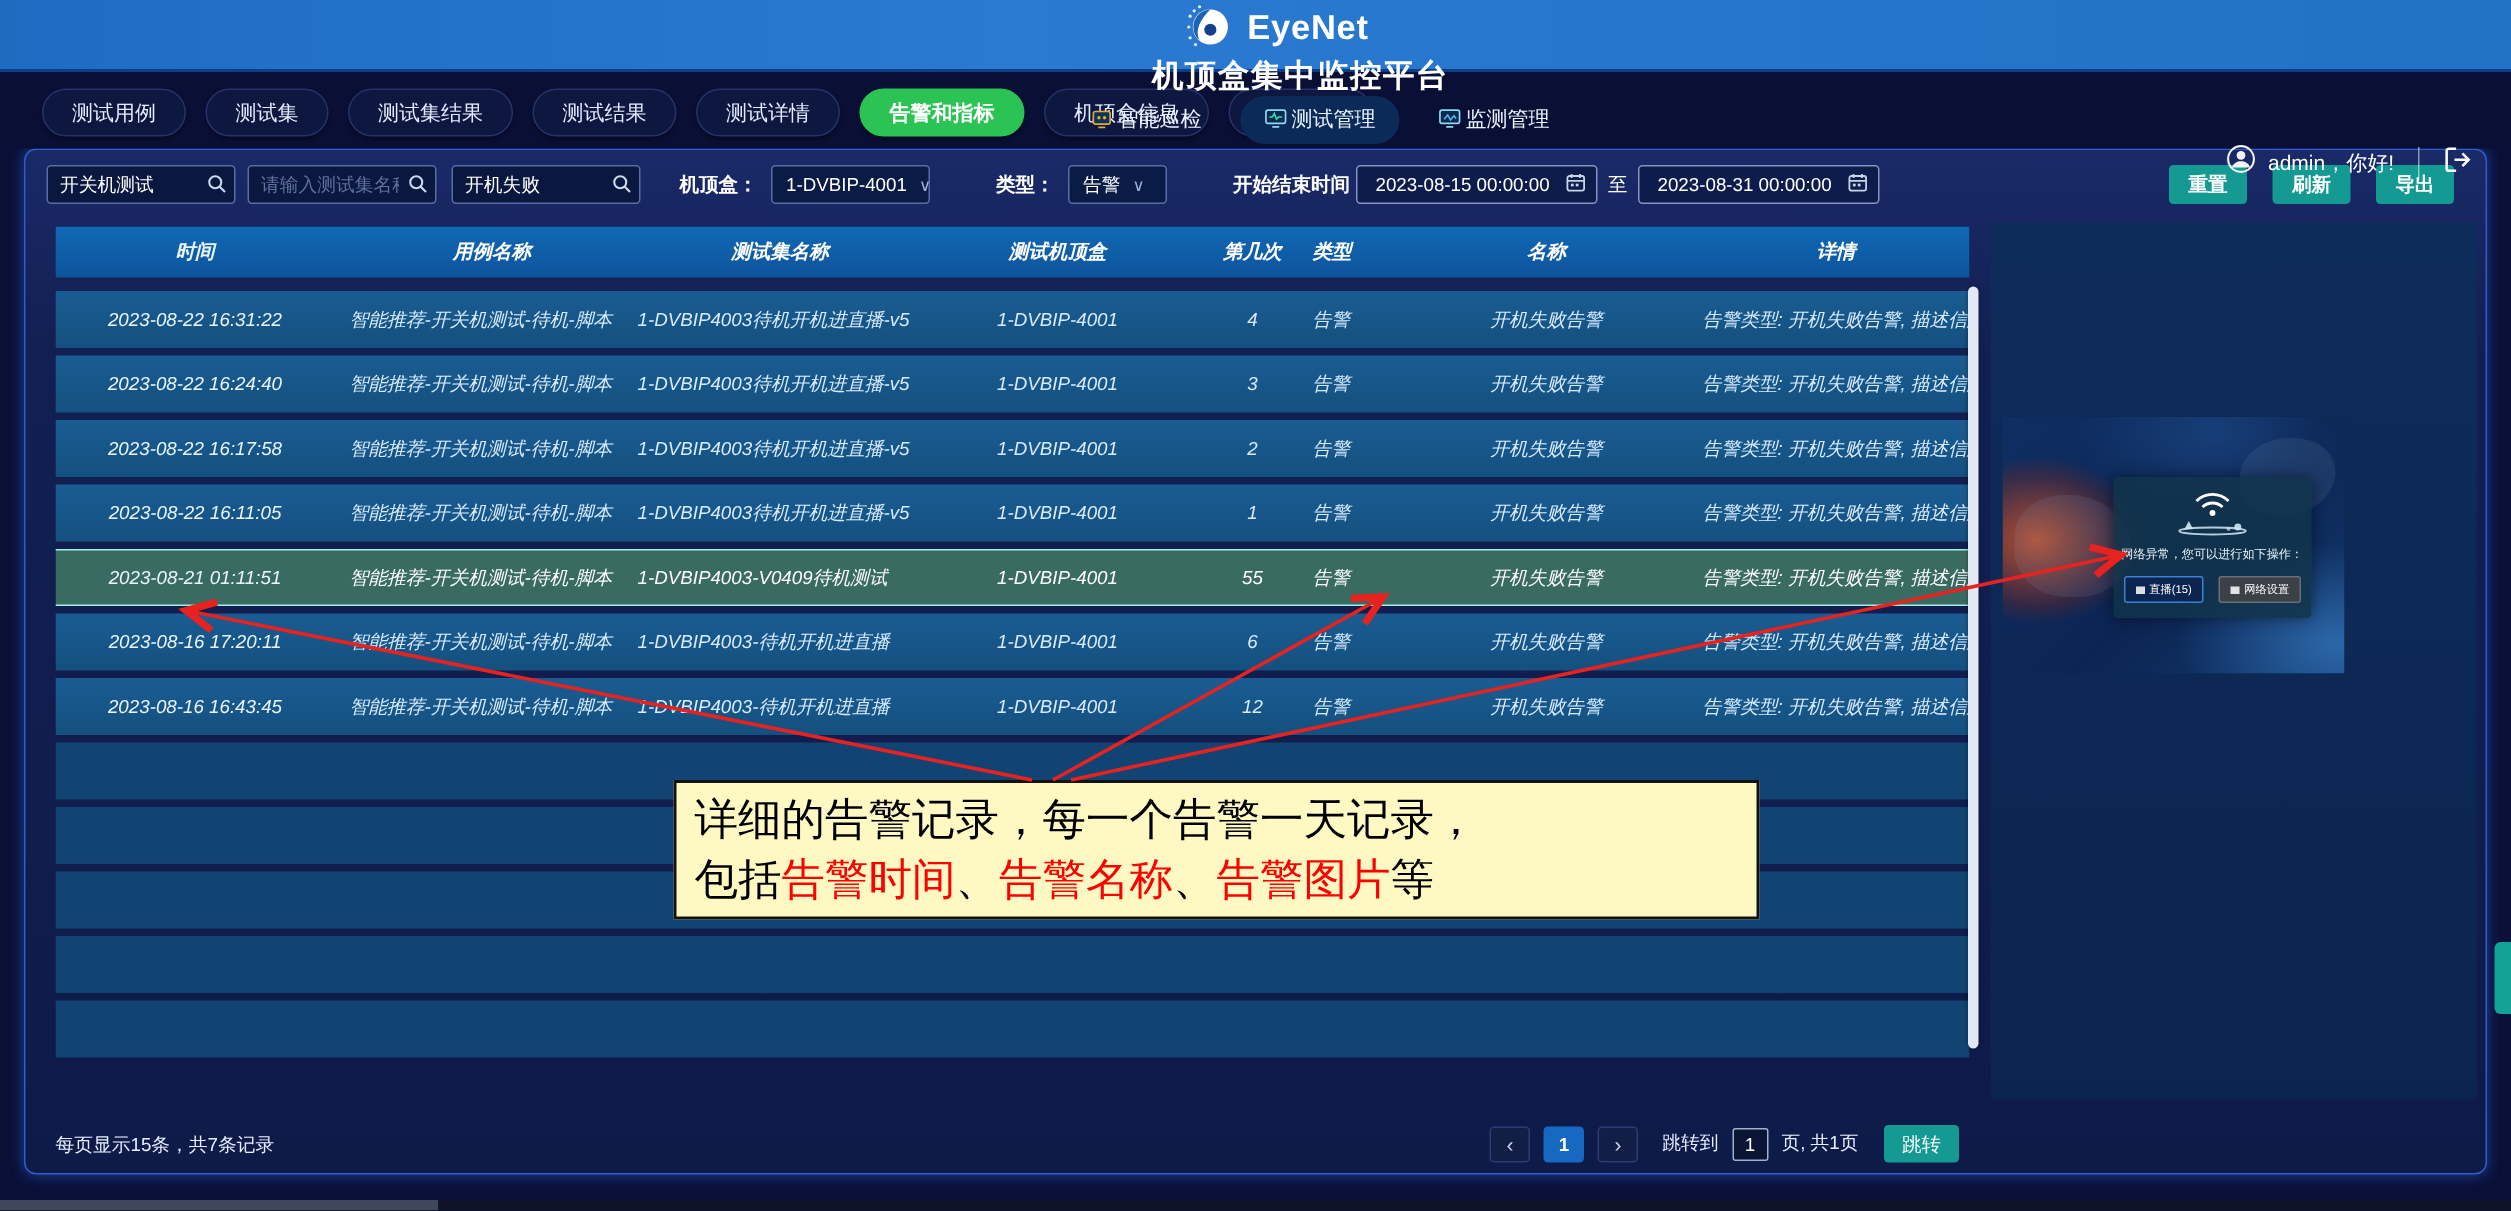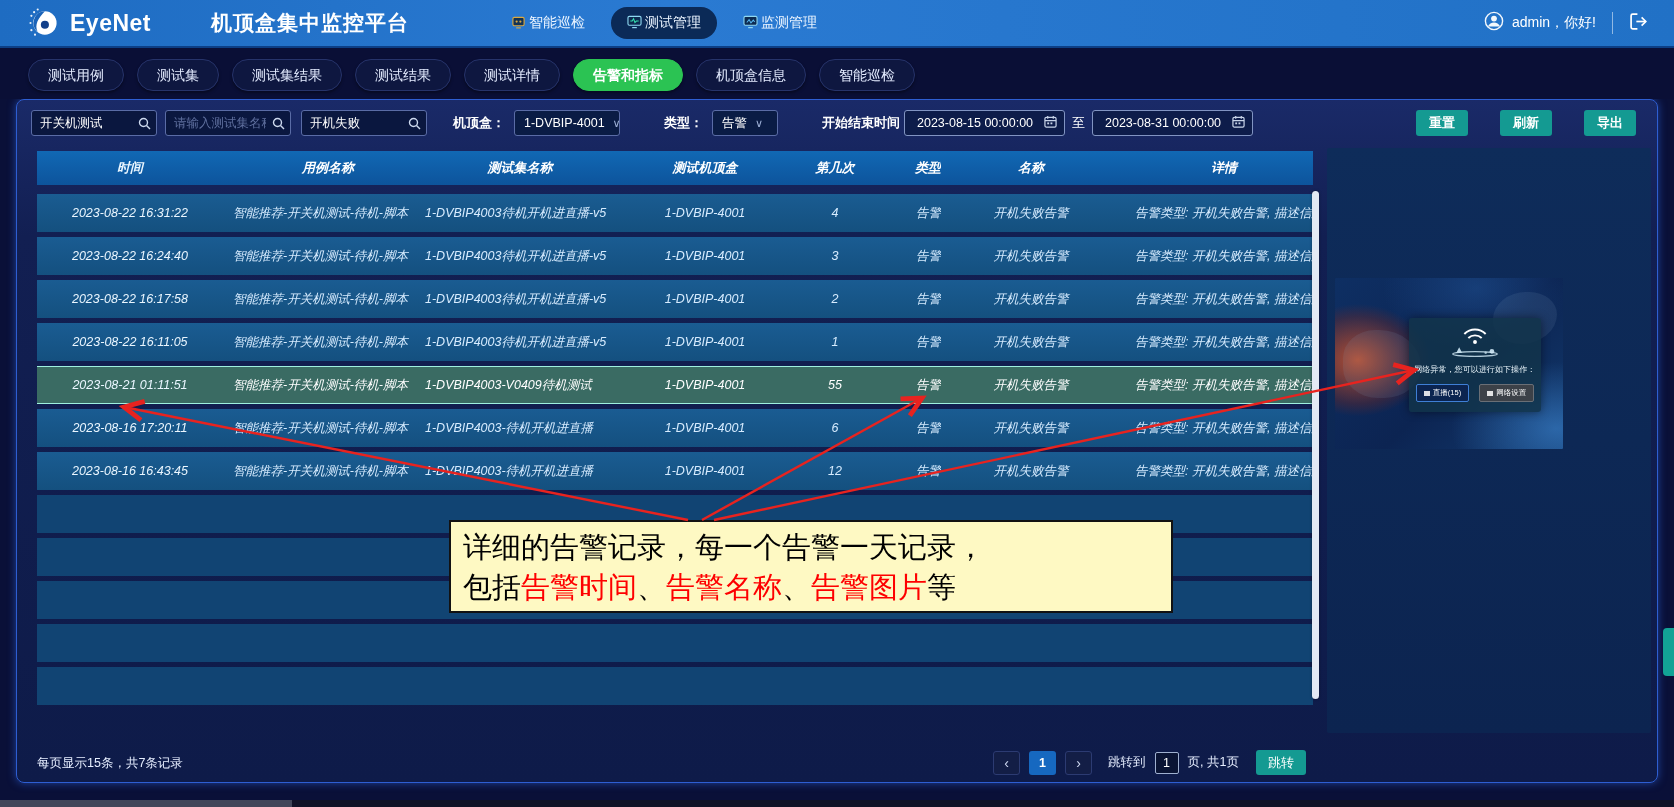--- a/index.html
+++ b/index.html
@@ -7,21 +7,21 @@
   body {
     font-family:"Liberation Sans","DejaVu Sans",sans-serif;
     background:#0a1038; color:#fff; position:relative;
   }
 
   
   .header {
     position:absolute; left:0; top:0; width:1674px; height:48px;
     background:linear-gradient(90deg,#1e6cc2,#2a7ad2 40%,#2171c6);
     border-bottom:2px solid #0c3f86;
-    display:flex; align-items:center; z-index:5;
+    display:flex; align-items:center; z-index:5;flex-direction:column;
   }
   .logo-wrap { display:flex; align-items:center; padding-left:26px; }
   .logo-mark { width:36px; height:36px; margin-right:8px; }
   .brand { font-size:23px; font-weight:bold; letter-spacing:.5px; }
   .app-title { font-size:21px; font-weight:bold; margin-left:60px; letter-spacing:1px; }
   .main-nav { display:flex; align-items:center; margin-left:86px; gap:10px; }
   .nav-item {
     display:flex; align-items:center; gap:3px; font-size:14px; color:#eaf4ff;
     padding:7px 16px; border-radius:17px; cursor:pointer; white-space:nowrap;
   }
@@ -94,21 +94,21 @@
   .row.sel {
     background:#3a6b63; color:#fff;
     border-top:1px solid #9ff0e0; border-bottom:1px solid #9ff0e0;
   }
   .cell { white-space:nowrap; overflow:hidden; }
   .c-time   { width:186px; text-align:center; color:#eaf6ff; }
   .c-case   { width:200px; padding-left:10px; }
   .c-set    { width:192px; padding-left:2px; }
   .c-stb    { width:180px; text-align:center; }
   .c-nth    { width:80px;  text-align:center; }
-  .c-type   { width:66px;  text-align:right; }
+  .c-type   { width:66px;  text-align:left; }
   .c-name   { width:180px; text-align:center; }
   .c-detail { flex:1; padding-left:14px; }
 
   .vscroll {
     position:absolute; left:1295px; top:91px; width:7px; height:508px;
     background:#e3e9f4; border-radius:4px; box-shadow:0 0 3px rgba(0,0,0,.4); cursor:pointer;
   }
 
   
   .preview-panel {
@@ -311,21 +311,21 @@
       <span>
         <svg width="13" height="13" viewBox="0 0 14 14">
             <rect x="1" y="2.5" width="12" height="10.5" rx="1.5" fill="none" stroke="#c7d3e8" stroke-width="1.3"></rect>
             <path d="M4 1v3M10 1v3M1 6h12" stroke="#c7d3e8" stroke-width="1.3"></path>
             <rect x="3.5" y="8" width="2" height="2" fill="#c7d3e8"></rect>
             <rect x="7" y="8" width="2" height="2" fill="#c7d3e8"></rect>
           </svg>
       </span>
     </div>
 
-    <div style="margin-left:auto; display:flex; gap:32px; padding-right:7px;">
+    <div style="margin-left:auto; display:flex; gap:17px; padding-right:7px;">
       <button class="teal-btn">重置</button>
       <button class="teal-btn">刷新</button>
       <button class="teal-btn">导出</button>
     </div>
   </div>
 
   <div class="table-wrap">
     <div class="thead" id="table-head">
         <div class="cell c-time">时间</div>
         <div class="cell c-case" style="text-align: center;">用例名称</div>

